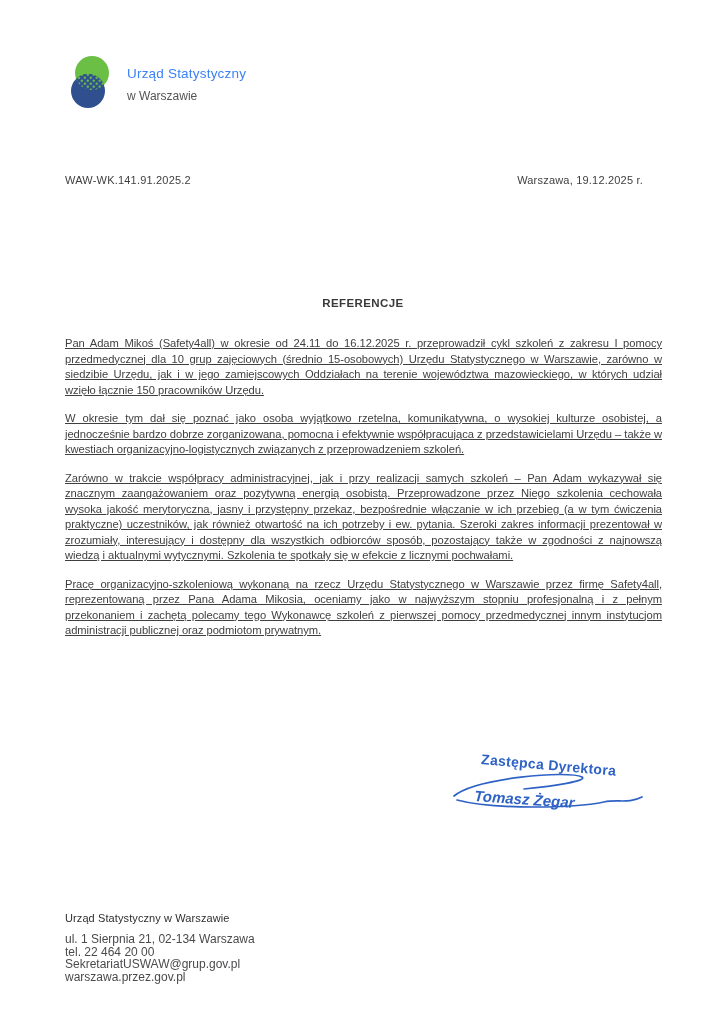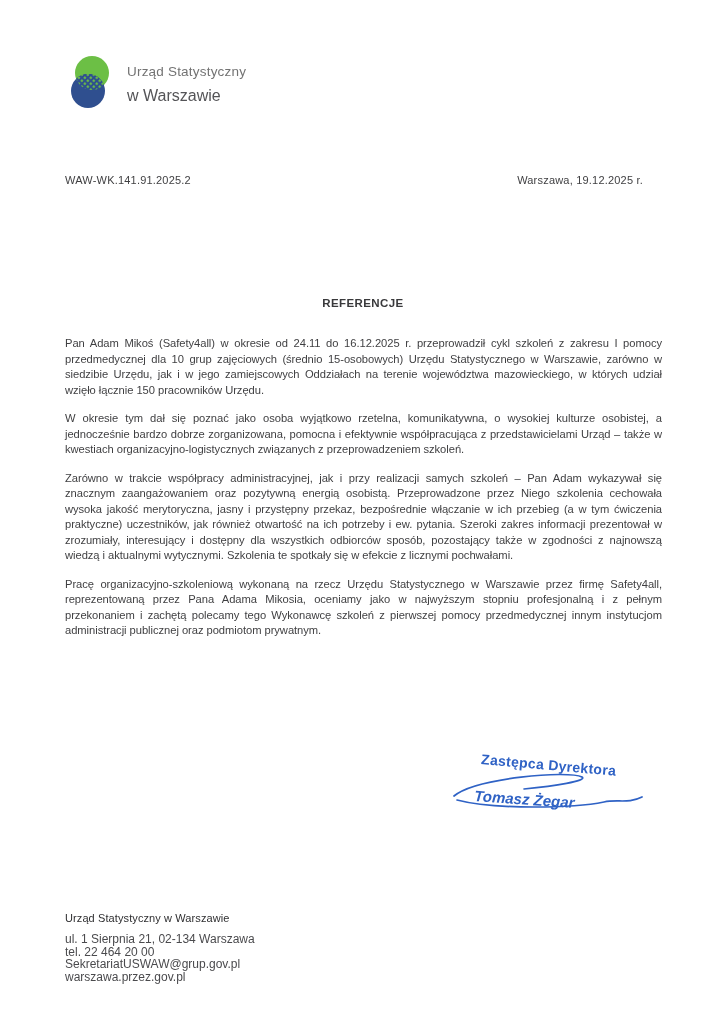--- a/index.html
+++ b/index.html
@@ -22,25 +22,25 @@
   .logo-block {
     position: absolute;
     top: 54px;
     left: 64px;
     display: flex;
     align-items: center;
     gap: 11px;
   }
   .logo-text .org-name {
     font-size: 13.5px;
-    color: #737373;
+    color: #3b82f6;
     letter-spacing: 0.2px;
   }
   .logo-text .org-loc {
-    font-size: 16px;
+    font-size: 12px;
     color: #545457;
     margin-top: 8px;
   }
 
   
   .ref-row {
     position: absolute;
     top: 162px;
     left: 65px;
     right: 83px;
@@ -72,20 +72,21 @@
     left: 65px;
     width: 597px;
   }
   .doc-body p {
     margin: 0 0 13px 0;
     font-size: 11.2px;
     line-height: 15.5px;
     text-align: justify;
     color: #3f3f41;
     letter-spacing: -0.05px;
+    text-decoration: underline;
   }
 
   
   .sig-role {
     position: absolute;
     top: 751px;
     left: 482px;
     font-size: 14px;
     font-weight: bold;
     color: #2f62c5;
@@ -153,21 +154,21 @@
 
   <div class="ref-row">
     <span>WAW-WK.141.91.2025.2</span>
     <span>Warszawa, 19.12.2025 r.</span>
   </div>
 
   <div class="doc-title">REFERENCJE</div>
 
   <div class="doc-body">
     <p>Pan Adam Mikoś (Safety4all) w okresie od 24.11 do 16.12.2025 r. przeprowadził cykl szkoleń z zakresu I pomocy przedmedycznej dla 10 grup zajęciowych (średnio 15-osobowych) Urzędu Statystycznego w Warszawie, zarówno w siedzibie Urzędu, jak i w jego zamiejscowych Oddziałach na terenie województwa mazowieckiego, w których udział wzięło łącznie 150 pracowników Urzędu.</p>
-    <p>W okresie tym dał się poznać jako osoba wyjątkowo rzetelna, komunikatywna, o wysokiej kulturze osobistej, a jednocześnie bardzo dobrze zorganizowana, pomocna i efektywnie współpracująca z przedstawicielami Urząd – także w kwestiach organizacyjno-logistycznych związanych z przeprowadzeniem szkoleń.</p>
+    <p>W okresie tym dał się poznać jako osoba wyjątkowo rzetelna, komunikatywna, o wysokiej kulturze osobistej, a jednocześnie bardzo dobrze zorganizowana, pomocna i efektywnie współpracująca z przedstawicielami Urzędu – także w kwestiach organizacyjno-logistycznych związanych z przeprowadzeniem szkoleń.</p>
     <p>Zarówno w trakcie współpracy administracyjnej, jak i przy realizacji samych szkoleń – Pan Adam wykazywał się znacznym zaangażowaniem oraz pozytywną energią osobistą. Przeprowadzone przez Niego szkolenia cechowała wysoka jakość merytoryczna, jasny i przystępny przekaz, bezpośrednie włączanie w ich przebieg (a w tym ćwiczenia praktyczne) uczestników, jak również otwartość na ich potrzeby i ew. pytania. Szeroki zakres informacji prezentował w zrozumiały, interesujący i dostępny dla wszystkich odbiorców sposób, pozostający także w zgodności z najnowszą wiedzą i aktualnymi wytycznymi. Szkolenia te spotkały się w efekcie z licznymi pochwałami.</p>
     <p>Pracę organizacyjno-szkoleniową wykonaną na rzecz Urzędu Statystycznego w Warszawie przez firmę Safety4all, reprezentowaną przez Pana Adama Mikosia, oceniamy jako w najwyższym stopniu profesjonalną i z pełnym przekonaniem i zachętą polecamy tego Wykonawcę szkoleń z pierwszej pomocy przedmedycznej innym instytucjom administracji publicznej oraz podmiotom prywatnym.</p>
   </div>
 
   <div class="sig-role">Zastępca Dyrektora</div>
   <div class="sig-wrap">
     <svg width="200" height="50" viewBox="0 0 200 50">
       <path d="M4,28 C26,10 118,2 132,9 C138,13 104,18 74,21" fill="none" stroke="#2f62c5" stroke-width="1.7" stroke-linecap="round"></path>
       <path d="M7,32 C45,42 125,40 154,34 C168,31 178,36 192,29" fill="none" stroke="#2f62c5" stroke-width="1.7" stroke-linecap="round"></path>
       <text x="24" y="33" transform="rotate(4 24 33)" font-family="Liberation Sans, sans-serif" font-size="15" font-style="italic" font-weight="bold" fill="#2f62c5">Tomasz Żegar</text>

